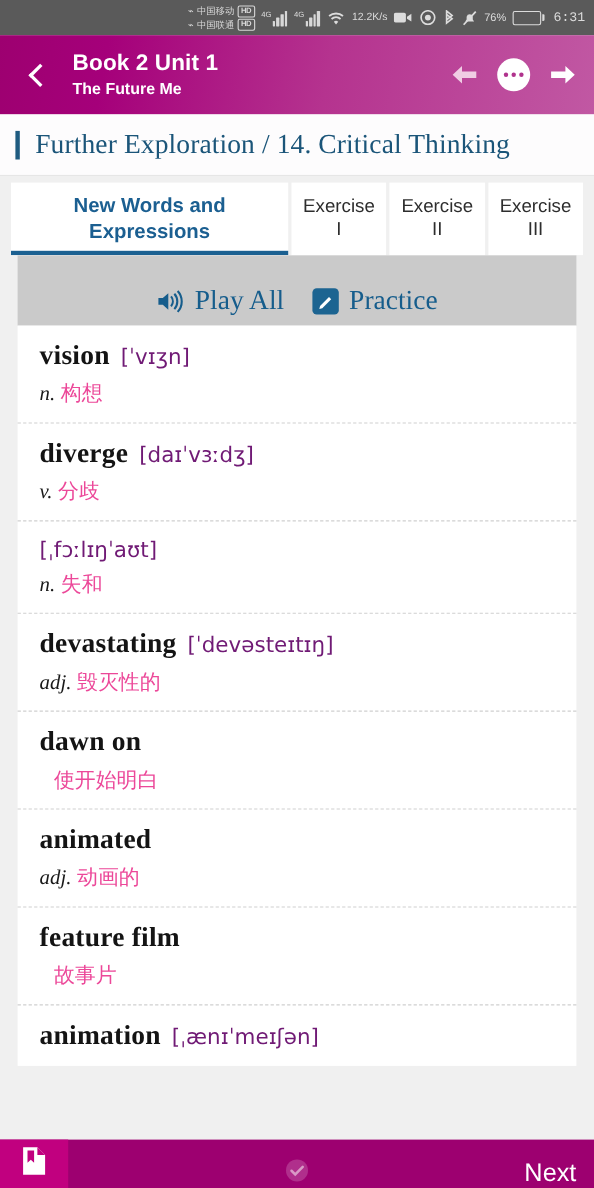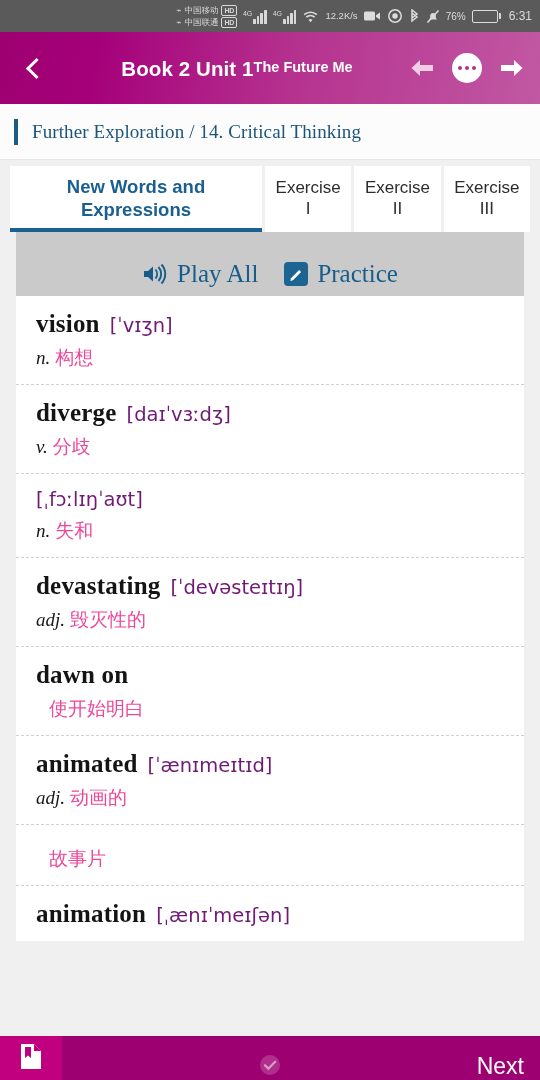--- a/index.html
+++ b/index.html
@@ -29,50 +29,50 @@
   .sig span:nth-child(3){height:11px;} .sig span:nth-child(4){height:14px;}
   .siggrp { display:flex; align-items:flex-end; gap:1px; }
   .g4 { font-size:7px; align-self:flex-start; margin-top:1px; }
   .speed { display:flex; flex-direction:row; align-items:center; line-height:1.02; font-size:9.5px; }
   .sb-ico { display:inline-flex; align-items:center; }
   .batt { display:flex; align-items:center; gap:1px; }
   .batt-body { width:26px; height:13px; border:1.6px solid #dcdcdc; border-radius:2px; padding:1.5px; }
   .batt-fill { height:100%; width:76%; background:#dcdcdc; border-radius:1px; }
   .batt-cap { width:2px; height:6px; background:#dcdcdc; border-radius:0 1px 1px 0; }
   .pct { font-size:10px; }
-  .clock { font-size:12px; margin-left:2px; }
+  .clock { font-size:12px; margin-left:2px;font-family:Liberation Mono, monospace; }
 
   
   .header {
     flex:0 0 72px; height:72px;
     background:linear-gradient(100deg,#9d0070 0%,#a5007a 18%,#b5338f 55%,#c158a3 100%);
     display:flex; align-items:center; padding:0 14px 0 10px; color:#fff;
   }
   .back-btn { width:48px; height:56px; display:flex; align-items:center; justify-content:center; }
   .chev-left { width:15px; height:15px; border-left:3.5px solid #fff; border-bottom:3.5px solid #fff;
                transform:rotate(45deg); margin-left:5px; }
-  .titles { flex:1; display:flex; flex-direction:row; justify-content:center; padding-left:8px; }
+  .titles { flex:1; display:flex; flex-direction:column; justify-content:center; padding-left:8px; }
   .title-main { font-size:20.5px; font-weight:bold; line-height:1.22; letter-spacing:0.1px; }
   .title-sub { font-size:14.5px; font-weight:bold; line-height:1.3; margin-top:2px; }
   .hdr-actions { display:flex; align-items:center; gap:16px; }
   .hdr-ico { display:flex; align-items:center; justify-content:center; }
   .dots-circle {
     width:30px; height:30px; border-radius:50%; background:#fff;
     display:flex; align-items:center; justify-content:center; gap:3.2px;
   }
   .dots-circle i { width:4.2px; height:4.2px; border-radius:50%; background:#b0338d; display:block; }
 
   
   .breadcrumb {
     flex:0 0 56px; background:#fdfcfd; display:flex; align-items:center; padding-left:14px; gap:14px;
     border-bottom:1px solid #e6e6e6;
   }
   .bc-bar { width:4px; height:26px; background:#1f5b80; flex:0 0 4px; }
   .bc-text {
-    font-family:"Liberation Serif", serif; font-size:19px; color:#1b5579; letter-spacing:0.1px;
+    font-family:"Liberation Serif", serif; font-size:25px; color:#1b5579; letter-spacing:0.1px;
   }
 
   
   .tabs { flex:0 0 72px; display:flex; align-items:stretch; background:#f0f0f0; padding:6px 10px 0 10px; gap:3px; }
   .tab {
     background:#fff; display:flex; align-items:center; justify-content:center; text-align:center;
     font-size:17px; color:#2d2d2d; line-height:1.22; padding:4px 6px; position:relative;
   }
   .tab.wide { flex:0 0 252px; font-weight:bold; color:#1b5f91; font-size:18.5px; }
   .tab.narrow { flex:1 1 0; }
@@ -327,29 +327,32 @@
         </div>
         <div class="w-line2">
           <span class="w-pos"></span>
           <span class="w-def indent">使开始明白</span>
         </div>
       </div>
 
       <div class="word-row">
         <div class="w-line1">
           <span class="w-term">animated</span>
-          <span class="w-phon">[ˈænɪmeɪtɪd]</span>
         </div>
         <div class="w-line2">
           <span class="w-pos">adj.</span>
           <span class="w-def">动画的</span>
         </div>
       </div>
 
       <div class="word-row">
+        <div class="w-line1">
+          <span class="w-term">feature film</span>
+          <span class="w-phon"></span>
+        </div>
         <div class="w-line2">
           <span class="w-pos"></span>
           <span class="w-def indent">故事片</span>
         </div>
       </div>
 
       <div class="word-row">
         <div class="w-line1">
           <span class="w-term">animation</span>
           <span class="w-phon">[ˌænɪˈmeɪʃən]</span>

